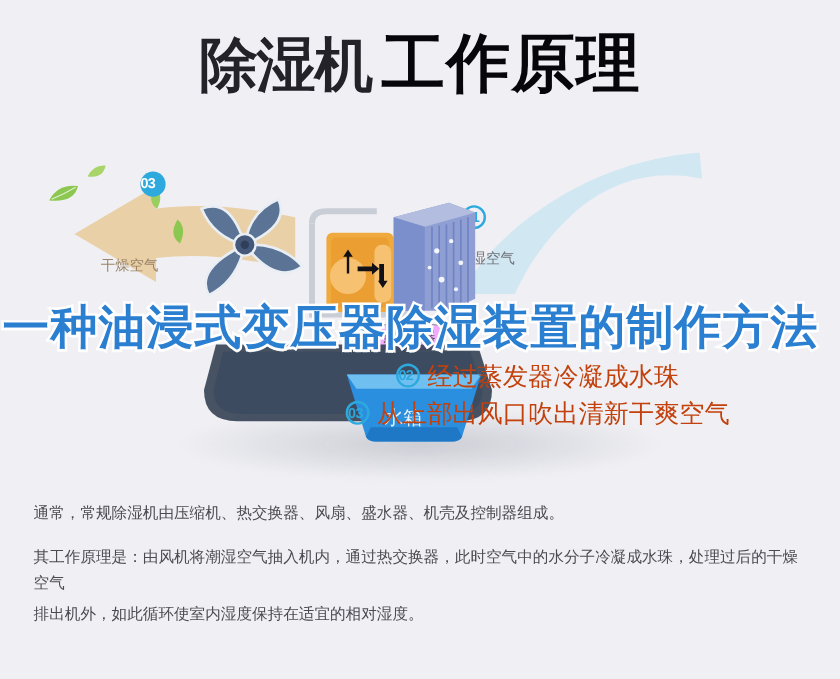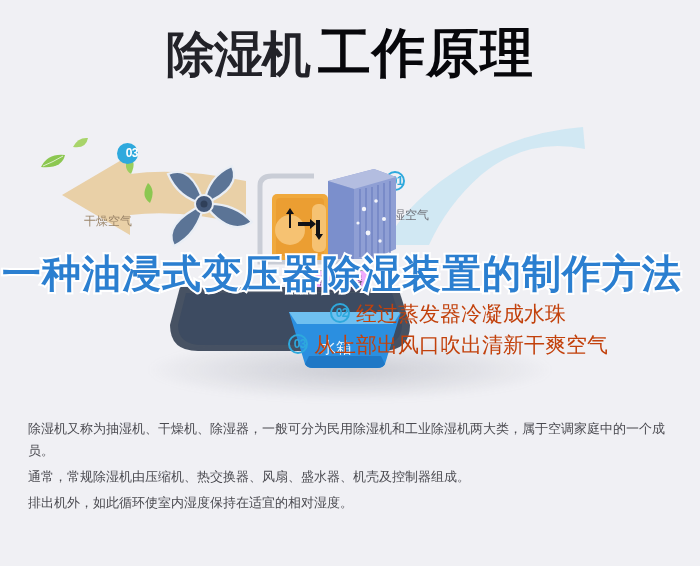--- a/index.html
+++ b/index.html
@@ -89,21 +89,21 @@
   .badge {
     position: absolute;
     width: 21px;
     height: 21px;
     border-radius: 50%;
     background: #2ea9dd;
     color: #ffffff;
     font-size: 12px;
     font-weight: bold;
     line-height: 21px;
-    text-align: right;
+    text-align: left;
     font-family: "Liberation Sans", sans-serif;
     letter-spacing: -0.5px;
   }
   .badge-hollow {
     background: transparent;
     color: #2ea9dd;
     border: 2.5px solid #2ea9dd;
     line-height: 16px;
     width: 16px;
     height: 16px;
@@ -339,18 +339,18 @@
   <div class="legend">
     <div class="legend-row legend-row-1">
       <span class="badge badge-hollow">02</span><span class="legend-text">经过蒸发器冷凝成水珠</span>
     </div>
     <div class="legend-row legend-row-2">
       <span class="badge badge-hollow">03</span><span class="legend-text">从上部出风口吹出清新干爽空气</span>
     </div>
   </div>
 
   <div class="copy">
-    <p>除湿机又称为抽湿机、干燥机、除湿器，一般可分为民用除湿机和工业除湿机两大类，属于空调家庭中的一个成员。</p>
     <p>通常，常规除湿机由压缩机、热交换器、风扇、盛水器、机壳及控制器组成。</p>
+    <p class="p-gap">其工作原理是：由风机将潮湿空气抽入机内，通过热交换器，此时空气中的水分子冷凝成水珠，处理过后的干燥空气</p>
     <p>排出机外，如此循环使室内湿度保持在适宜的相对湿度。</p>
   </div>
 
 </div>
 
 </body></html>

